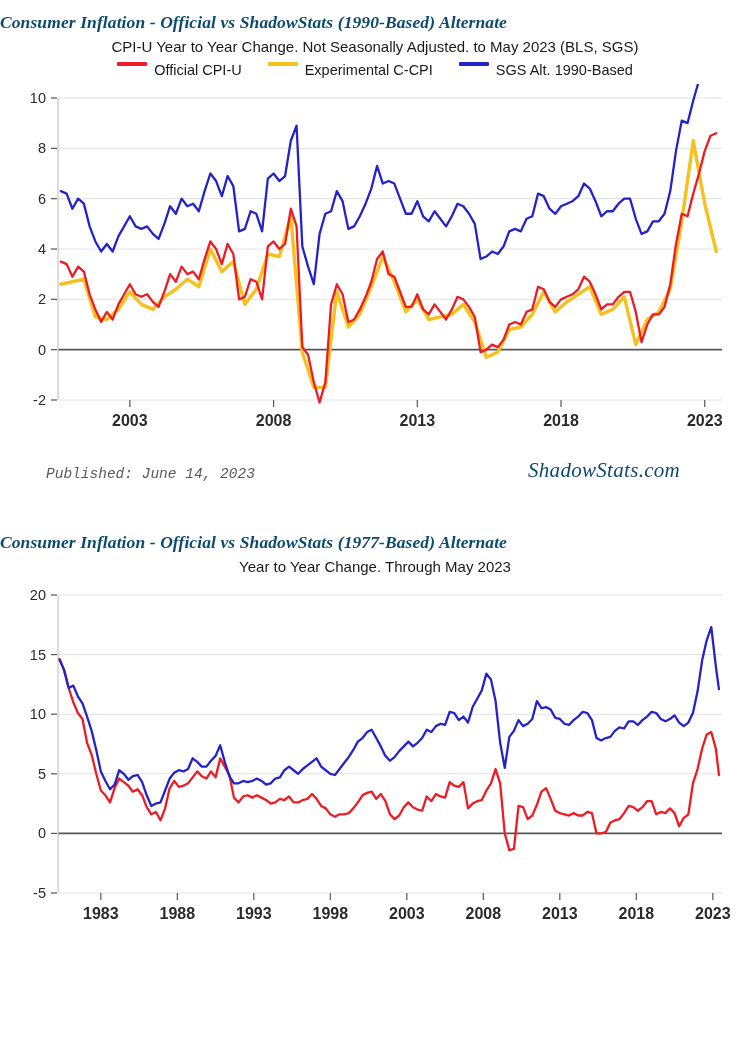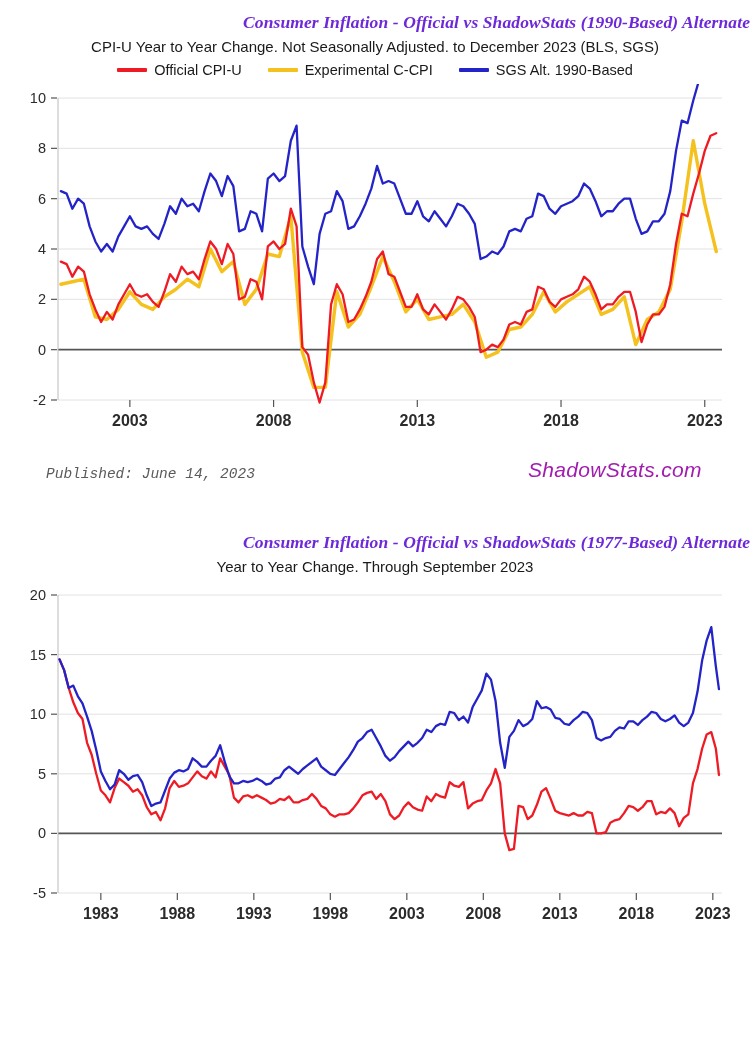--- a/index.html
+++ b/index.html
@@ -16,46 +16,46 @@
     position: relative;
   }
   .chart-block {
     position: relative;
     width: 750px;
   }
   #chart1 { height: 520px; }
   #chart2 { height: 518px; }
 
   .title {
-    text-align: right;
+    text-align: left;
     font-family: "Liberation Serif", serif;
     font-weight: bold;
     font-style: italic;
     font-size: 17.5px;
-    color: #6d28d9;
+    color: #0c4a6e;
     letter-spacing: 0.1px;
     padding-top: 12px;
   }
   .subtitle {
     text-align: center;
     font-family: "Liberation Sans", sans-serif;
     font-size: 15px;
     color: #1a1a1a;
     padding-top: 5px;
   }
   .legend {
     display: flex;
     justify-content: center;
     align-items: center;
     gap: 26px;
     padding-top: 7px;
   }
   .legend-item {
     display: flex;
-    align-items: center;
+    align-items: flex-start;
     gap: 7px;
     font-size: 14.5px;
     color: #1a1a1a;
     white-space: nowrap;
   }
   .legend-swatch {
     display: inline-block;
     width: 30px;
     height: 4px;
     border-radius: 1px;
@@ -70,39 +70,39 @@
     position: absolute;
     font-family: Liberation Mono, monospace;
     font-style: italic;
     font-size: 14.5px;
     color: #5a5a5a;
   }
   #pub1 { left: 46px; top: 466px; }
 
   .watermark {
     position: absolute;
-    font-family: Liberation Sans, sans-serif;
+    font-family: Liberation Serif, serif;
     font-style: italic;
     font-size: 21px;
-    color: #a21caf;
+    color: #0c4a6e;
     letter-spacing: 0.3px;
   }
   #wm1 { left: 528px; top: 458px; }
 
   text.axlabel {
     font-family: "Liberation Sans", sans-serif;
     fill: #2b2b2b;
   }
 </style>
 </head>
 <body>
 
 <div class="chart-block" id="chart1">
   <div class="title">Consumer Inflation - Official vs ShadowStats (1990-Based) Alternate</div>
-  <div class="subtitle">CPI-U Year to Year Change. Not Seasonally Adjusted. to December 2023  (BLS, SGS)</div>
+  <div class="subtitle">CPI-U Year to Year Change. Not Seasonally Adjusted. to May 2023  (BLS, SGS)</div>
   <div class="legend">
     <div class="legend-item">
       <span class="legend-swatch" style="background:#ee1b24"></span>
       <span>Official CPI-U</span>
     </div>
     <div class="legend-item">
       <span class="legend-swatch" style="background:#f5c11e"></span>
       <span>Experimental C-CPI</span>
     </div>
     <div class="legend-item">
@@ -148,21 +148,21 @@
         <path d="M60.87 177.58 L66.62 180.10 L72.37 192.68 L78.12 182.62 L83.87 187.65 L89.62 210.30 L95.37 225.40 L101.12 237.98 L106.87 227.92 L112.61 235.47 L118.36 220.37 L124.11 210.30 L129.86 200.23 L135.61 210.30 L141.36 212.82 L147.11 210.30 L152.86 217.85 L158.61 222.88 L164.35 207.78 L170.10 190.17 L175.85 197.72 L181.60 182.62 L187.35 190.17 L193.10 187.65 L198.85 195.20 L204.60 175.07 L210.35 157.45 L216.10 165.00 L221.84 180.10 L227.59 159.97 L233.34 170.03 L239.09 215.33 L244.84 212.82 L250.59 195.20 L256.34 197.72 L262.09 215.33 L267.84 162.48 L273.58 157.45 L279.33 165.00 L285.08 159.97 L290.83 124.73 L296.58 142.35 L302.33 263.15 L308.08 270.70 L313.83 298.38 L319.58 318.52 L325.32 298.38 L331.07 220.37 L336.82 200.23 L342.57 210.30 L348.32 237.98 L354.07 235.47 L359.82 225.40 L365.57 212.82 L371.32 197.72 L377.06 175.07 L382.81 167.52 L388.56 190.17 L394.31 192.68 L400.06 207.78 L405.81 222.88 L411.56 222.88 L417.31 210.30 L423.06 225.40 L428.81 230.43 L434.55 220.37 L440.30 227.92 L446.05 235.47 L451.80 225.40 L457.55 212.82 L463.30 215.33 L469.05 222.88 L474.80 232.95 L480.55 268.18 L486.29 265.67 L492.04 260.63 L497.79 263.15 L503.54 255.60 L509.29 240.50 L515.04 237.98 L520.79 240.50 L526.54 227.92 L532.29 225.40 L538.03 202.75 L543.78 205.27 L549.53 217.85 L555.28 222.88 L561.03 215.33 L566.78 212.82 L572.53 210.30 L578.28 205.27 L584.03 192.68 L589.77 197.72 L595.52 210.30 L601.27 225.40 L607.02 220.37 L612.77 220.37 L618.52 212.82 L624.27 207.78 L630.02 207.78 L635.77 227.92 L641.52 258.12 L647.26 240.50 L653.01 230.43 L658.76 230.43 L664.51 222.88 L670.26 200.23 L676.01 159.97 L681.76 129.77 L687.51 132.28 L693.26 109.63 L699.00 89.50 L704.75 66.85 L710.50 51.75 L716.25 49.23 " fill="none" stroke="#ee1b24" stroke-width="2.3" stroke-linejoin="round" stroke-linecap="round"></path>
         <path d="M60.87 107.12 L66.62 109.63 L72.37 124.73 L78.12 114.67 L83.87 119.70 L89.62 142.35 L95.37 157.45 L101.12 167.52 L106.87 159.97 L112.61 167.52 L118.36 152.42 L124.11 142.35 L129.86 132.28 L135.61 142.35 L141.36 144.87 L147.11 142.35 L152.86 149.90 L158.61 154.93 L164.35 139.83 L170.10 122.22 L175.85 129.77 L181.60 114.67 L187.35 122.22 L193.10 119.70 L198.85 127.25 L204.60 107.12 L210.35 89.50 L216.10 97.05 L221.84 112.15 L227.59 92.02 L233.34 102.08 L239.09 147.38 L244.84 144.87 L250.59 127.25 L256.34 129.77 L262.09 147.38 L267.84 94.53 L273.58 89.50 L279.33 97.05 L285.08 92.02 L290.83 56.78 L296.58 41.68 L302.33 162.48 L308.08 182.62 L313.83 200.23 L319.58 149.90 L325.32 129.77 L331.07 127.25 L336.82 107.12 L342.57 117.18 L348.32 144.87 L354.07 142.35 L359.82 132.28 L365.57 119.70 L371.32 104.60 L377.06 81.95 L382.81 99.57 L388.56 97.05 L394.31 99.57 L400.06 114.67 L405.81 129.77 L411.56 129.77 L417.31 117.18 L423.06 132.28 L428.81 137.32 L434.55 127.25 L440.30 134.80 L446.05 142.35 L451.80 132.28 L457.55 119.70 L463.30 122.22 L469.05 129.77 L474.80 139.83 L480.55 175.07 L486.29 172.55 L492.04 167.52 L497.79 170.03 L503.54 162.48 L509.29 147.38 L515.04 144.87 L520.79 147.38 L526.54 134.80 L532.29 132.28 L538.03 109.63 L543.78 112.15 L549.53 124.73 L555.28 129.77 L561.03 122.22 L566.78 119.70 L572.53 117.18 L578.28 112.15 L584.03 99.57 L589.77 104.60 L595.52 117.18 L601.27 132.28 L607.02 127.25 L612.77 127.25 L618.52 119.70 L624.27 114.67 L630.02 114.67 L635.77 134.80 L641.52 149.90 L647.26 147.38 L653.01 137.32 L658.76 137.32 L664.51 129.77 L670.26 107.12 L676.01 66.85 L681.76 36.65 L687.51 39.17 L693.26 16.52 L699.00 -3.62 L704.75 -26.27 L710.50 -41.37 L716.25 -43.88 " fill="none" stroke="#2323c8" stroke-width="2.3" stroke-linejoin="round" stroke-linecap="round"></path>
       </svg>
   </div>
   <div class="published" id="pub1">Published: June 14, 2023</div>
   <div class="watermark" id="wm1">ShadowStats.com</div>
 </div>
 
 <div class="chart-block" id="chart2">
   <div class="title">Consumer Inflation - Official vs ShadowStats (1977-Based) Alternate</div>
-  <div class="subtitle">Year to Year Change. Through September 2023</div>
+  <div class="subtitle">Year to Year Change. Through May 2023</div>
   <div class="plot-wrap">
     <svg class="plot-svg" id="svg2" width="750" height="366" viewBox="0 0 750 366">
         <line x1="58" y1="312" x2="722" y2="312" stroke="#e2e2e2" stroke-width="1"></line>
         <line x1="51" y1="312" x2="57" y2="312" stroke="#555" stroke-width="1.2"></line>
         <text x="46" y="317" text-anchor="end" font-size="14.5" class="axlabel">-5</text>
         <line x1="58" y1="252.4" x2="722" y2="252.4" stroke="#555" stroke-width="1.6"></line>
         <line x1="51" y1="252.4" x2="57" y2="252.4" stroke="#555" stroke-width="1.2"></line>
         <text x="46" y="257.4" text-anchor="end" font-size="14.5" class="axlabel">0</text>
         <line x1="58" y1="192.79999999999998" x2="722" y2="192.79999999999998" stroke="#e2e2e2" stroke-width="1"></line>
         <line x1="51" y1="192.79999999999998" x2="57" y2="192.79999999999998" stroke="#555" stroke-width="1.2"></line>

